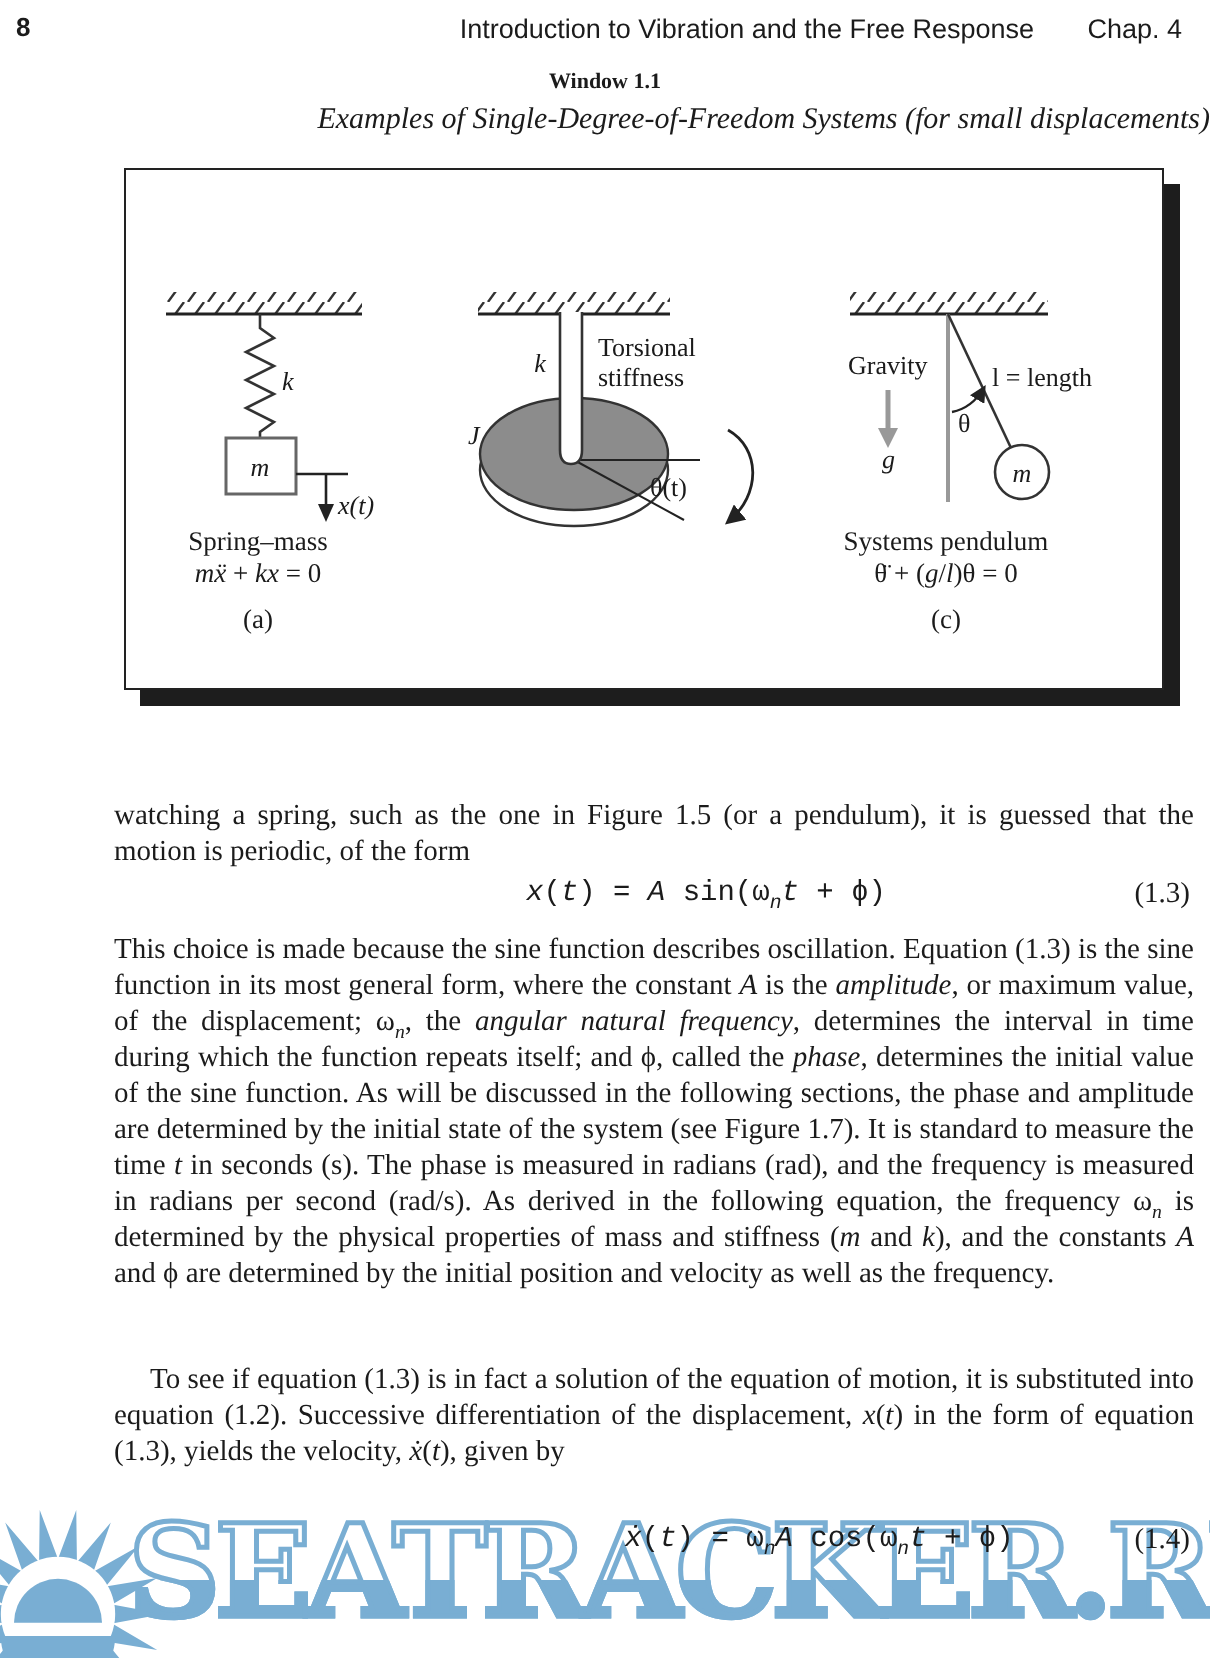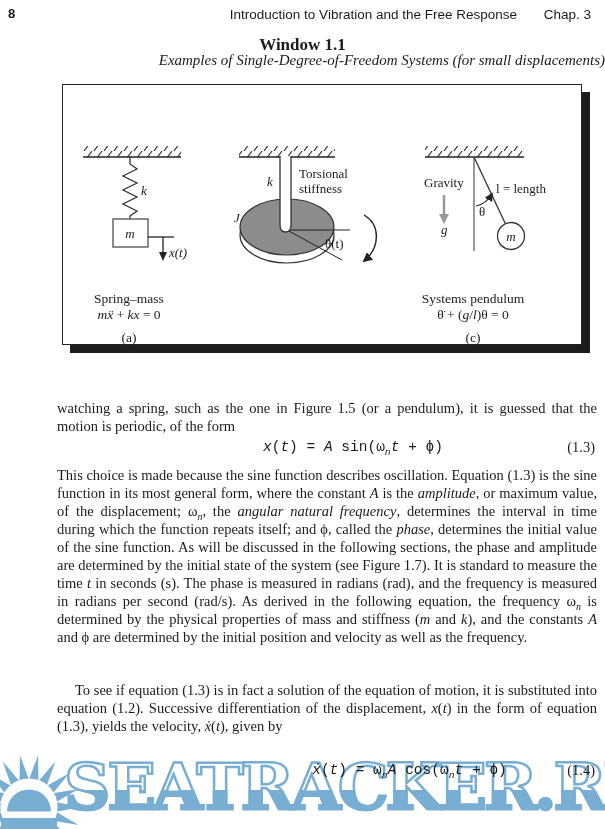--- a/index.html
+++ b/index.html
@@ -5,31 +5,31 @@
   html,body{margin:0;padding:0;background:#e8e8e8;}
   .page{
     position:relative;width:605px;height:829px;margin:0 auto;background:#ffffff;
     overflow:hidden;font-family:"Liberation Serif","DejaVu Serif",serif;color:#1b1b1b;
   }
   
   .hdr-num{position:absolute;left:8px;top:6px;font-family:"Liberation Sans",sans-serif;font-weight:bold;font-size:13px;}
   .hdr-title{position:absolute;right:88px;top:7px;font-family:"Liberation Sans",sans-serif;font-size:13.5px;}
   .hdr-chap{position:absolute;right:14px;top:7px;font-family:"Liberation Sans",sans-serif;font-size:13.5px;}
   
-  .win-title{position:absolute;left:0;right:0;top:35px;text-align:center;font-weight:bold;font-size:17px;}
+  .win-title{position:absolute;left:0;right:0;top:35px;text-align:center;font-weight:bold;font-size:11px;}
   .win-sub{position:absolute;left:0;right:0;top:52px;text-align:right;font-style:italic;font-size:15px;}
   
   .window-box{
     position:absolute;left:62px;top:84px;width:518px;height:259px;
     border:1.5px solid #222;background:#fff;box-shadow:8px 8px 0 0 #1d1d1d;z-index:2;
   }
   .fig-svg{position:absolute;left:0;top:0;}
   .fig-svg text{font-family:"Liberation Serif","DejaVu Serif",serif;font-size:13px;fill:#1b1b1b;}
   .fig-svg text.it{font-style:italic;}
-  .cap{position:absolute;width:160px;text-align:center;font-size:13.5px;line-height:16px;top:178px;margin-top:28px;}
+  .cap{position:absolute;width:160px;text-align:center;font-size:13.5px;line-height:16px;top:178px;}
   .cap .tag{margin-top:7px;}
   .cap-a{left:-14px;} .cap-b{left:143px;} .cap-c{left:330px;}
   
   .blk{position:absolute;left:57px;width:540px;font-size:14.5px;line-height:18px;z-index:3;}
   .para{text-align:justify;}
   .indent{text-indent:18px;}
   .eqrow{position:relative;height:22px;}
   .eqrow .formula{display:block;text-align:center;font-family:Liberation Mono, monospace;}
   .eqrow .eqnum{position:absolute;right:2px;top:0;}
   .shift-s .formula{padding-left:52px;}
@@ -43,21 +43,21 @@
   .wm-outline{color:transparent;-webkit-text-stroke:2.5px #79aed3;}
   .wm-solid{position:absolute;left:0;top:0;color:#79aed3;-webkit-text-stroke:2.5px #79aed3;clip-path:inset(54% 0 0 0);}
 </style>
 </head>
 <body>
 
 <div class="page">
 
   <div class="hdr-num">8</div>
   <div class="hdr-title">Introduction to Vibration and the Free Response</div>
-  <div class="hdr-chap">Chap. 3</div>
+  <div class="hdr-chap">Chap. 4</div>
 
   <div class="win-title">Window 1.1</div>
   <div class="win-sub">Examples of Single-Degree-of-Freedom Systems (for small displacements)</div>
 
   <div class="watermark">
     <svg class="wm-sun" width="110" height="110" viewBox="-50 -50 100 100">
       <polygon fill="#79aed3" points="48,0 24.6,4.3 45.1,16.4 21.7,12.5 36.8,30.9 16.1,19.2 24,41.6 8.6,23.5 8.3,47.3 0,25 -8.3,47.3 -8.6,23.5 -24,41.6 -16.1,19.2 -36.8,30.9 -21.7,12.5 -45.1,16.4 -24.6,4.3 -48,0 -24.6,-4.3 -45.1,-16.4 -21.7,-12.5 -36.8,-30.9 -16.1,-19.2 -24,-41.6 -8.6,-23.5 -8.3,-47.3 0,-25 8.3,-47.3 8.6,-23.5 24,-41.6 16.1,-19.2 36.8,-30.9 21.7,-12.5 45.1,-16.4 24.6,-4.3"></polygon>
       <circle cx="0" cy="0" r="26" fill="#ffffff"></circle>
       <path d="M -20 4 A 20 20 0 0 1 20 4 Z" fill="#79aed3"></path>
       <path d="M -26 10 A 26 26 0 0 0 26 10 Z" fill="#79aed3"></path>

